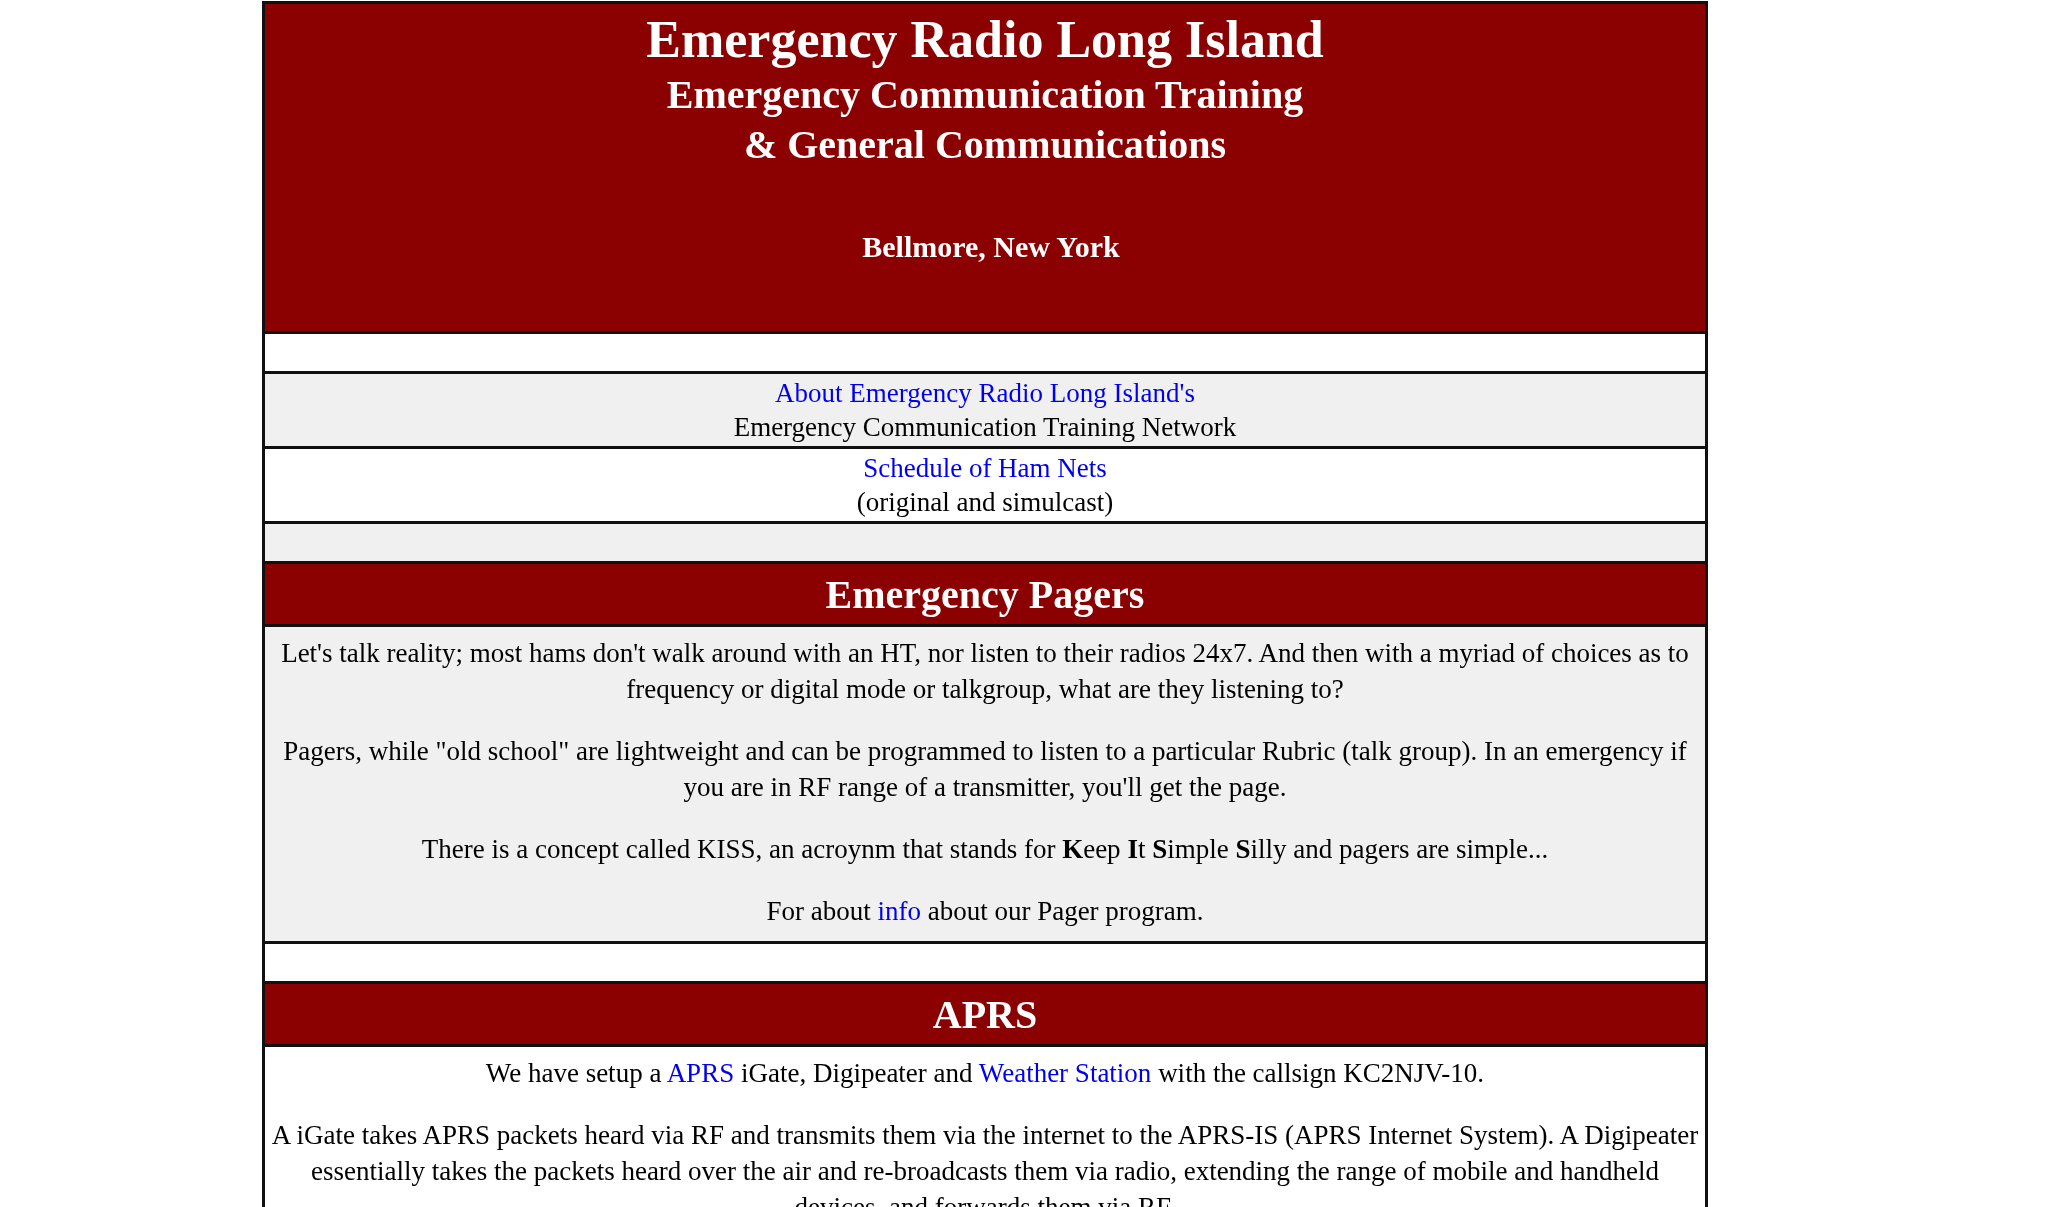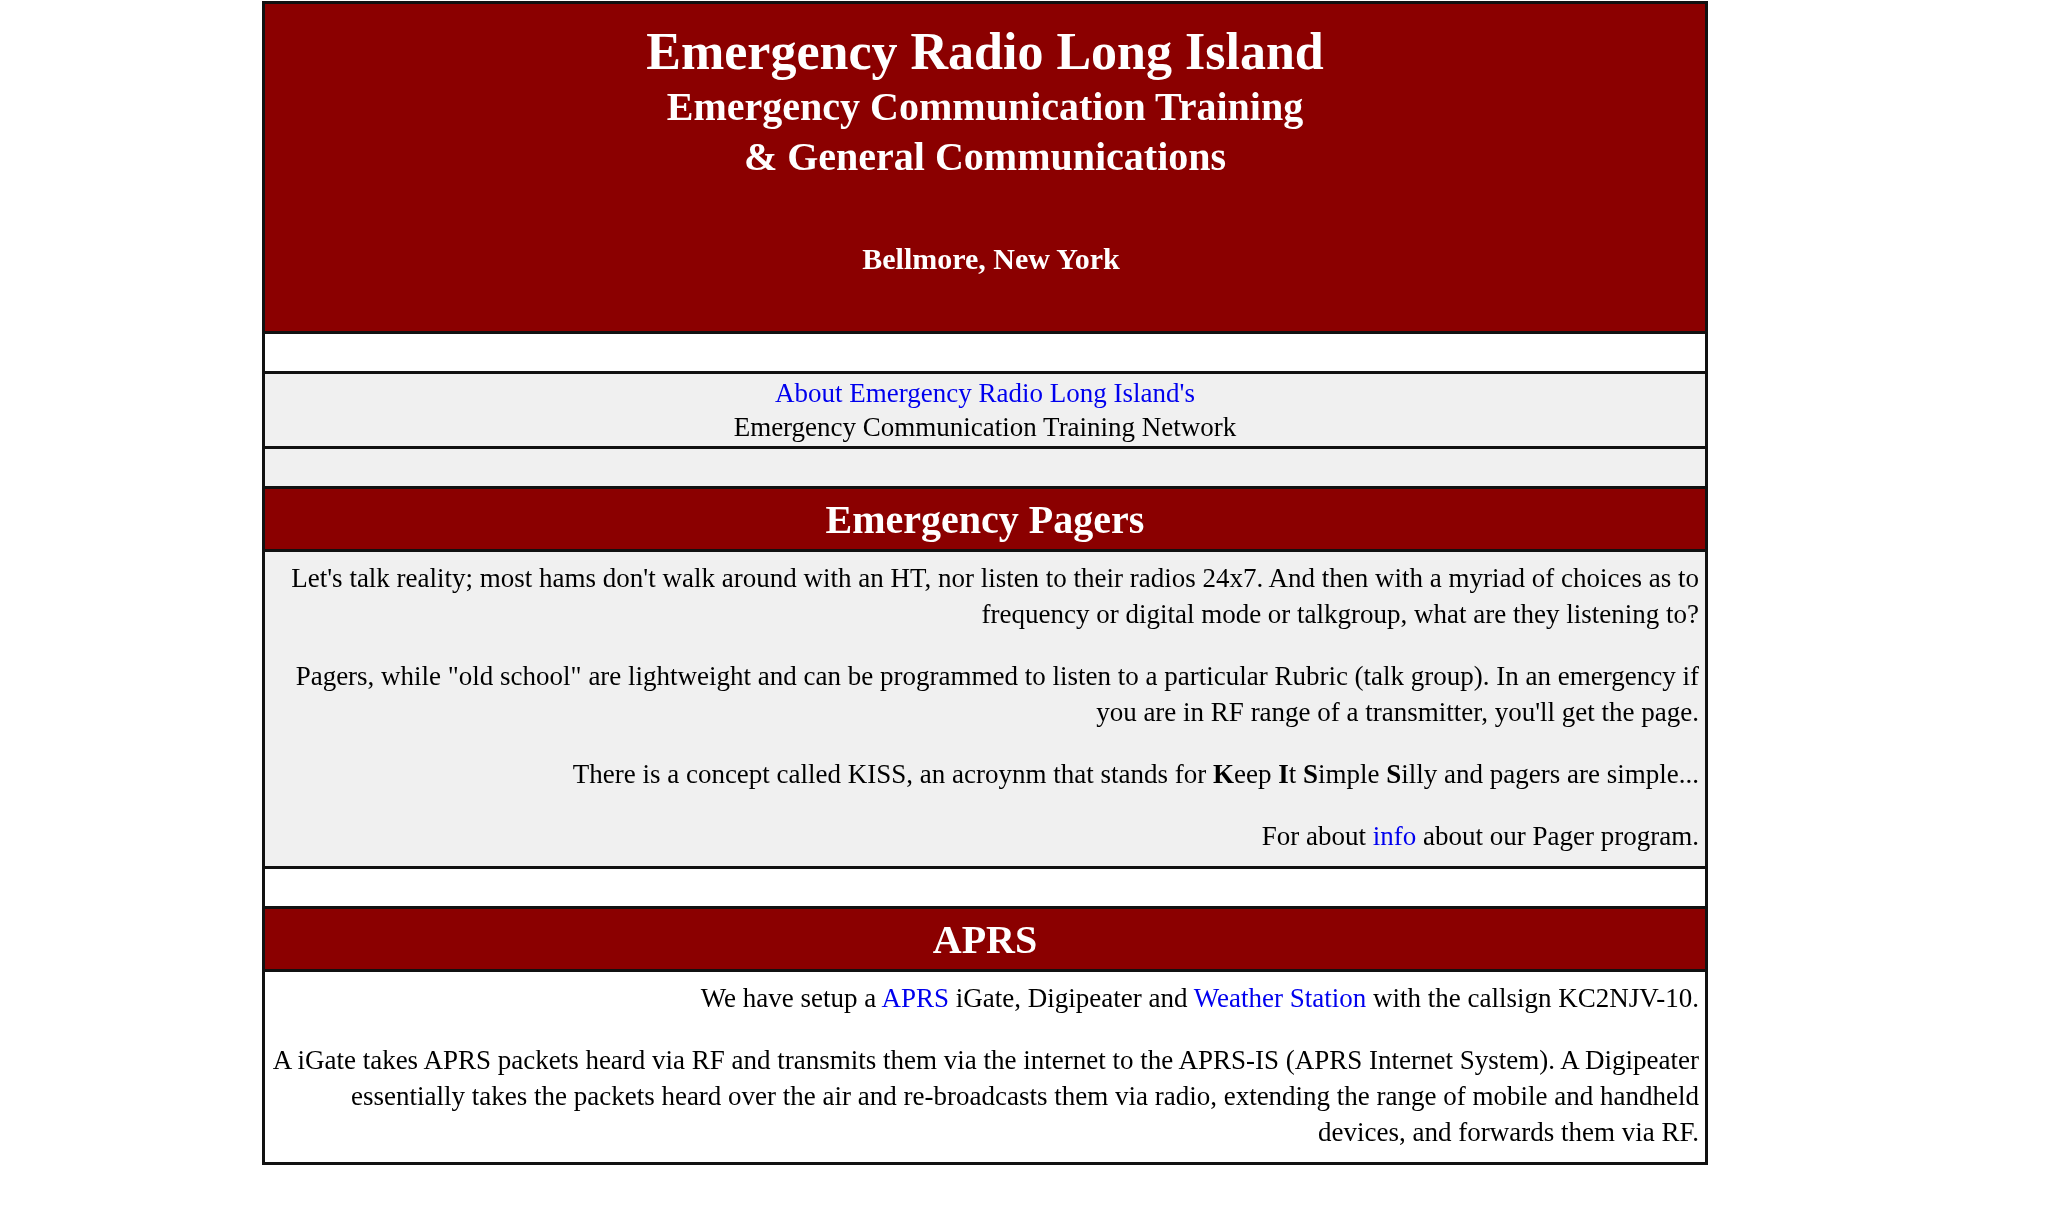--- a/index.html
+++ b/index.html
@@ -16,38 +16,38 @@
     border-collapse:collapse;
     margin:1px 0 0 262px;
     width:1446px;
     table-layout:fixed;
   }
   td{border:3px solid var(--border);padding:0;vertical-align:middle;}
   .gray{background:var(--gray);}
   .white{background:#ffffff;}
   .maroonbg{background:var(--maroon);}
 
-  td.banner{height:330px;vertical-align:top;text-align:center;padding-top:18px;}
+  td.banner{height:330px;vertical-align:top;text-align:center;padding-top:6px;}
   .title{font-size:52px;line-height:60px;font-weight:bold;color:var(--banner_text);}
   .subtitle{font-size:40px;line-height:50px;font-weight:bold;color:var(--banner_text);}
   .location{font-size:30px;line-height:38px;font-weight:bold;color:var(--banner_text);margin-top:58px;margin-left:12px;}
 
   td.subhead{height:42px;text-align:center;}
   .red-head{font-size:34px;font-weight:bold;color:var(--maroon);}
 
   td.spacer{height:40px;}
 
   td.linkrow{height:72px;text-align:center;font-size:27px;line-height:34px;padding:2px 4px;}
   a.lnk{color:var(--link);text-decoration:none;cursor:pointer;}
 
   td.band{height:63px;text-align:center;}
   .band-head{font-size:40px;font-weight:bold;color:var(--banner_text);}
 
   td.bodycell{
-    vertical-align:top;text-align:right;
+    vertical-align:top;text-align:center;
     font-size:27px;line-height:36px;
     padding:8px 6px 12px 6px;
   }
   td.bodycell p{margin:0;}
   td.bodycell p + p{margin-top:26px;}
   td.pagersbody{height:314px;}
 </style>
 </head>
 <body>
 
@@ -69,20 +69,26 @@
     <td class="spacer white"></td>
   </tr>
 
   <tr>
     <td class="linkrow gray">
       <a class="lnk" href="#">About Emergency Radio Long Island's</a><br>
       <span>Emergency Communication Training Network</span>
     </td>
   </tr>
 
+  <tr>
+    <td class="linkrow white">
+      <a class="lnk" href="#">Schedule of Ham Nets</a><br>
+      <span>(original and simulcast)</span>
+    </td>
+  </tr>
 
   <tr>
     <td class="spacer gray"></td>
   </tr>
 
   <tr>
     <td class="band maroonbg">
       <span class="band-head">Emergency Pagers</span>
     </td>
   </tr>

